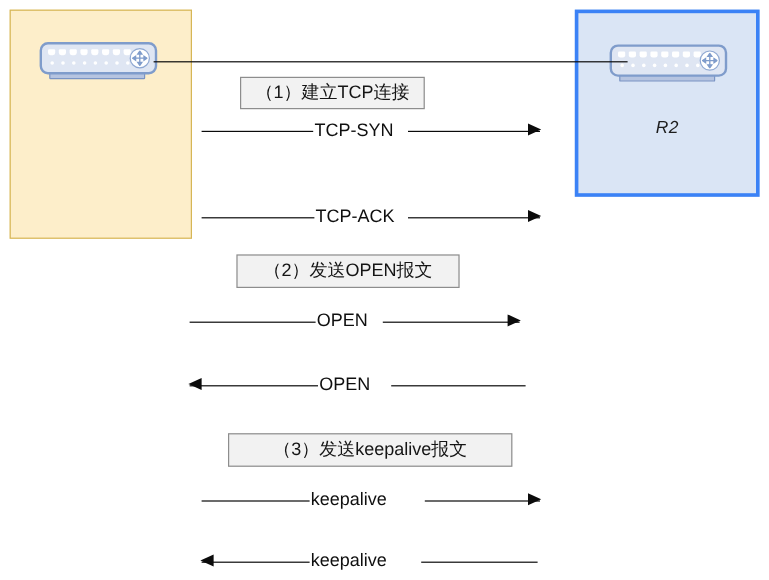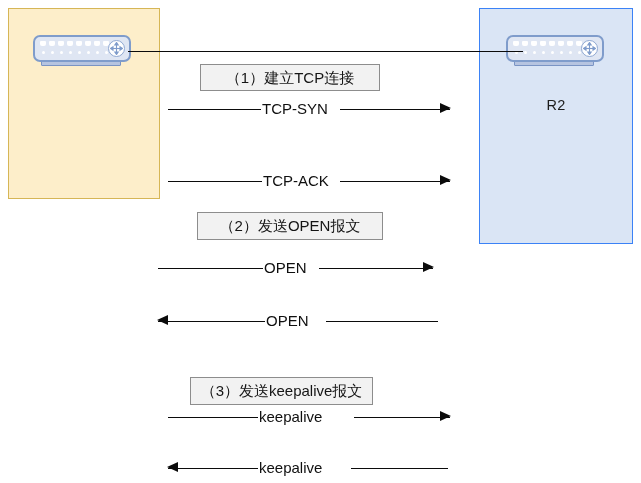--- a/index.html
+++ b/index.html
@@ -28,23 +28,24 @@
     top: 8px;
     width: 152px;
     height: 191px;
     background: #fdeeca;
     border: 1px solid #d6b656;
   }
   #as-zone-right {
     left: 479px;
     top: 8px;
     width: 154px;
-    height: 236px;
+    height: 156px;
     background: #dae5f5;
-    border: 1px solid #3b82f6;
+    border: 3px solid #3b82f6;
+    font-style: italic;
   }
   .zone-label {
     position: absolute;
     width: 100%;
     text-align: center;
     font-size: 14.5px;
     color: #1d1d1d;
     letter-spacing: 0.2px;
   }
   .zone-label.router-name { top: 88px; }
@@ -127,23 +128,23 @@
     position: absolute;
     box-sizing: border-box;
     background: #f2f2f2;
     border: 1px solid #8d8d8d;
     font-size: 15px;
     color: #151515;
     text-align: center;
     line-height: 25px;
     white-space: nowrap;
   }
-  #step-box-1 { left: 200px; top: 64px;  width: 180px; height: 27px; }
+  #step-box-1 { left: 200px; top: 64px;  width: 154px; height: 27px; }
   #step-box-2 { left: 197px; top: 212px; width: 186px; height: 28px; }
-  #step-box-3 { left: 190px; top: 377px; width: 183px; height: 28px; }
+  #step-box-3 { left: 190px; top: 361px; width: 237px; height: 28px; }
 
   
   .msg-row {
     position: absolute;
     height: 22px;
   }
   .msg-line {
     position: absolute;
     top: 11px;
     height: 0;

